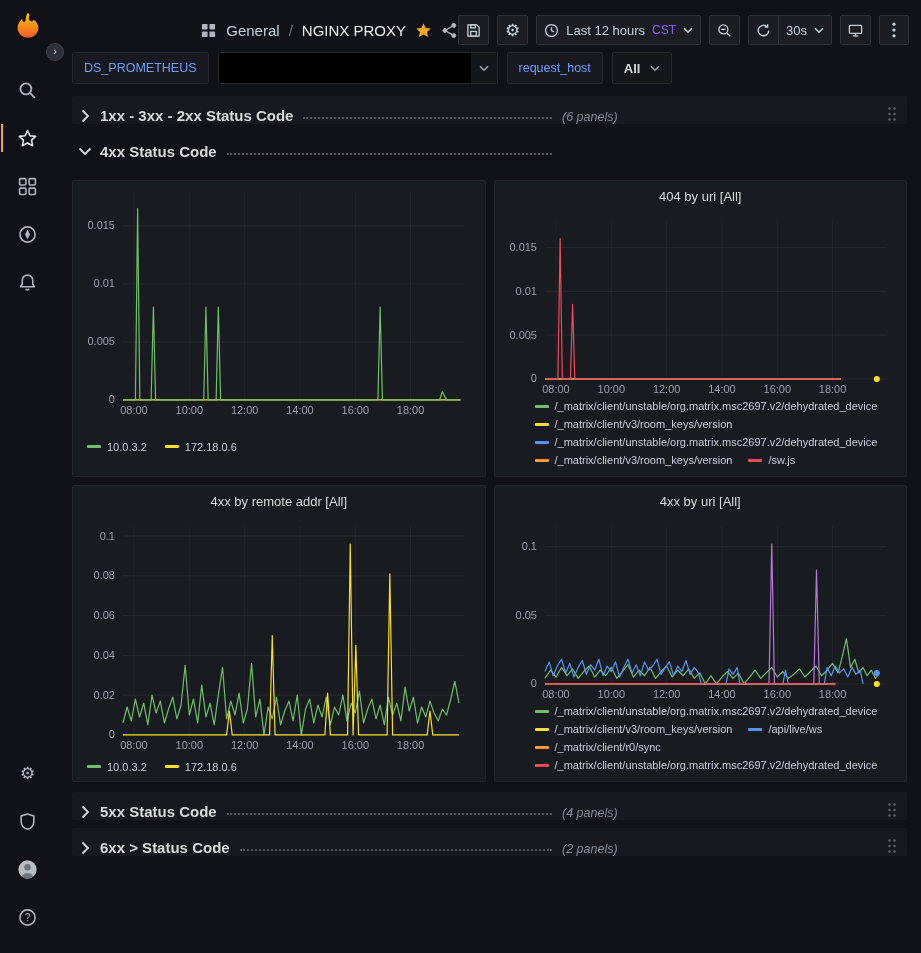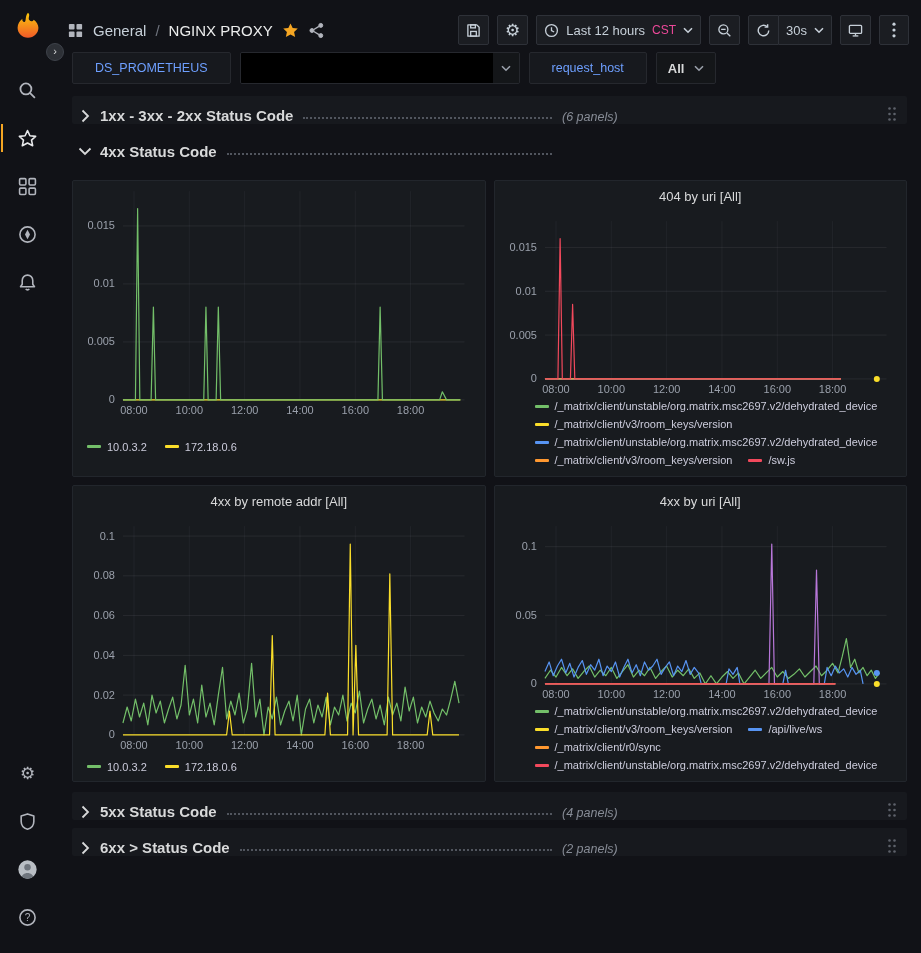--- a/index.html
+++ b/index.html
@@ -39,21 +39,21 @@
     content: ""; position: absolute; left: -7px; top: 3px; bottom: 3px; width: 2px;
     background: #f5a623;
   }
   .side-bottom { margin-top: auto; display: flex; flex-direction: column; align-items: center; }
 
   
   .main { flex: 1; display: flex; flex-direction: column; min-width: 0; }
 
   .topbar {
     height: 52px; flex: 0 0 52px;
-    display: flex; align-items: center; justify-content: space-between;
+    display: flex; align-items: center; justify-content: flex-end;
     padding: 8px 12px 0 12px;
   }
   .crumbs { display: flex; align-items: center; gap: 9px; font-size: 15px; }
   .crumbs svg { width: 17px; height: 17px; }
   .crumb-section { color: #c7d0d9; cursor: pointer; }
   .crumb-sep { color: #70747e; }
   .crumb-title { color: #eceded; font-weight: 500; cursor: pointer; }
   .icon-plain { background: none; border: none; color: #b2b5bd; cursor: pointer; display: flex; align-items: center; }
 
   .toolbar { display: flex; align-items: center; gap: 8px; }
@@ -66,21 +66,21 @@
   }
   .tb-btn svg { flex: 0 0 auto; }
   .split { display: flex; }
   .split .tb-btn:first-child { border-radius: 2px 0 0 2px; }
   .split .tb-btn:last-child { border-left: none; border-radius: 0 2px 2px 0; }
   .gearchar { font-size: 17px; line-height: 1; }
 
   
   .subbar { flex: 0 0 36px; display: flex; align-items: center; gap: 9px; padding: 0 14px 4px 17px; }
   .var-label {
-    height: 32px; display: flex; align-items: center; padding: 0 22px;
+    height: 32px; display: flex; align-items: center; padding: 0 11px;
     background: #17191e; border: 1px solid #26282e; border-radius: 2px;
     color: #6e9fff; font-size: 12.5px; font-weight: 500; cursor: pointer; white-space: nowrap;
   }
   .var-select {
     height: 32px; display: flex; align-items: stretch;
     border: 1px solid #26282e; border-radius: 2px; overflow: hidden; cursor: pointer;
   }
   .redacted { width: 252px; background: #000; }
   .caret-cell { width: 26px; display: flex; align-items: center; justify-content: center; background: #141619; color: #9aa0ab; }
   .var-all {
@@ -274,21 +274,21 @@
           <span class="gearchar">⚙</span>
         </button>
         <button class="tb-btn">
           <span style="display:flex">
             <svg viewBox="0 0 16 16" width="15" height="15" fill="none" stroke="currentColor" stroke-width="1.4">
               <circle cx="8" cy="8" r="6.3"></circle>
                 <polyline points="8,4.5 8,8 10.8,9.6"></polyline>
             </svg>
           </span>
           <span>Last 12 hours</span>
-          <span style="color:#ec4899;font-size:12px">CST</span>
+          <span style="color:#8b5cf6;font-size:12px">CST</span>
           <span style="display:flex">
             <svg viewBox="0 0 10 7" width="10" height="7" fill="none" stroke="currentColor" stroke-width="1.6">
                 <polyline points="1,1.2 5,5.2 9,1.2"></polyline>
               </svg>
           </span>
         </button>
         <button class="tb-btn">
           <span style="display:flex">
             <svg viewBox="0 0 16 16" width="15" height="15" fill="none" stroke="currentColor" stroke-width="1.4">
               <circle cx="6.8" cy="6.8" r="4.8"></circle>

